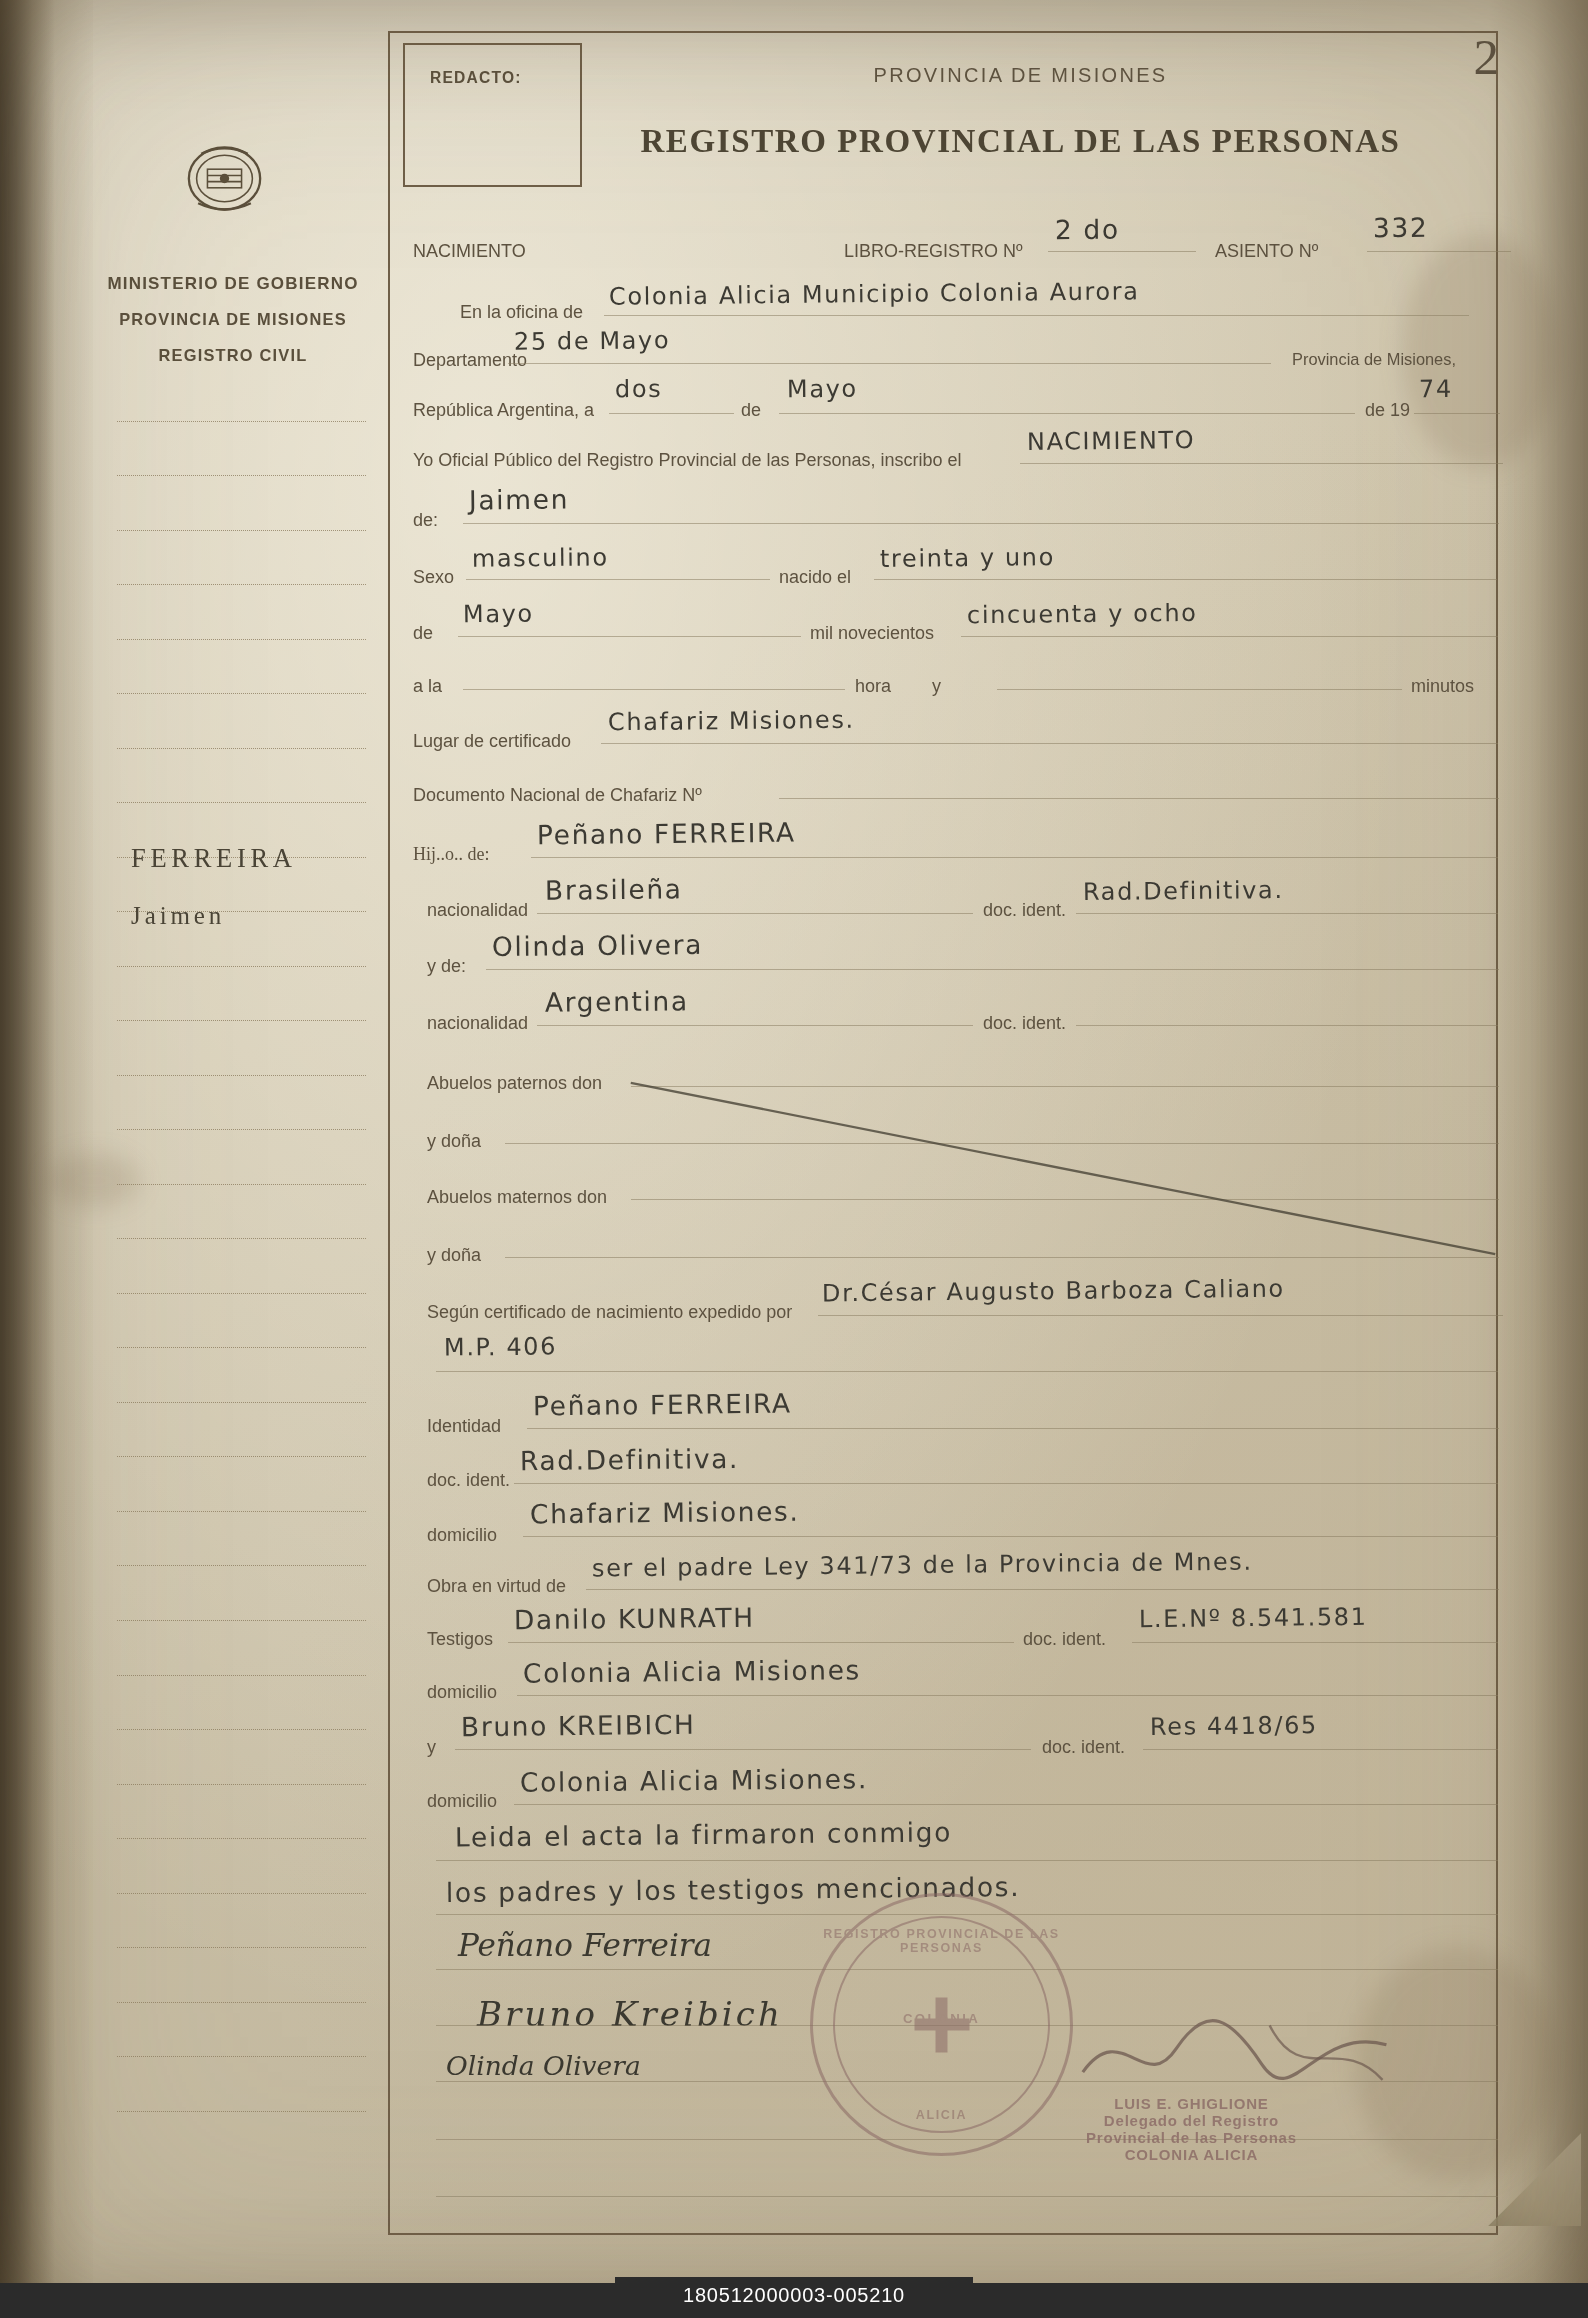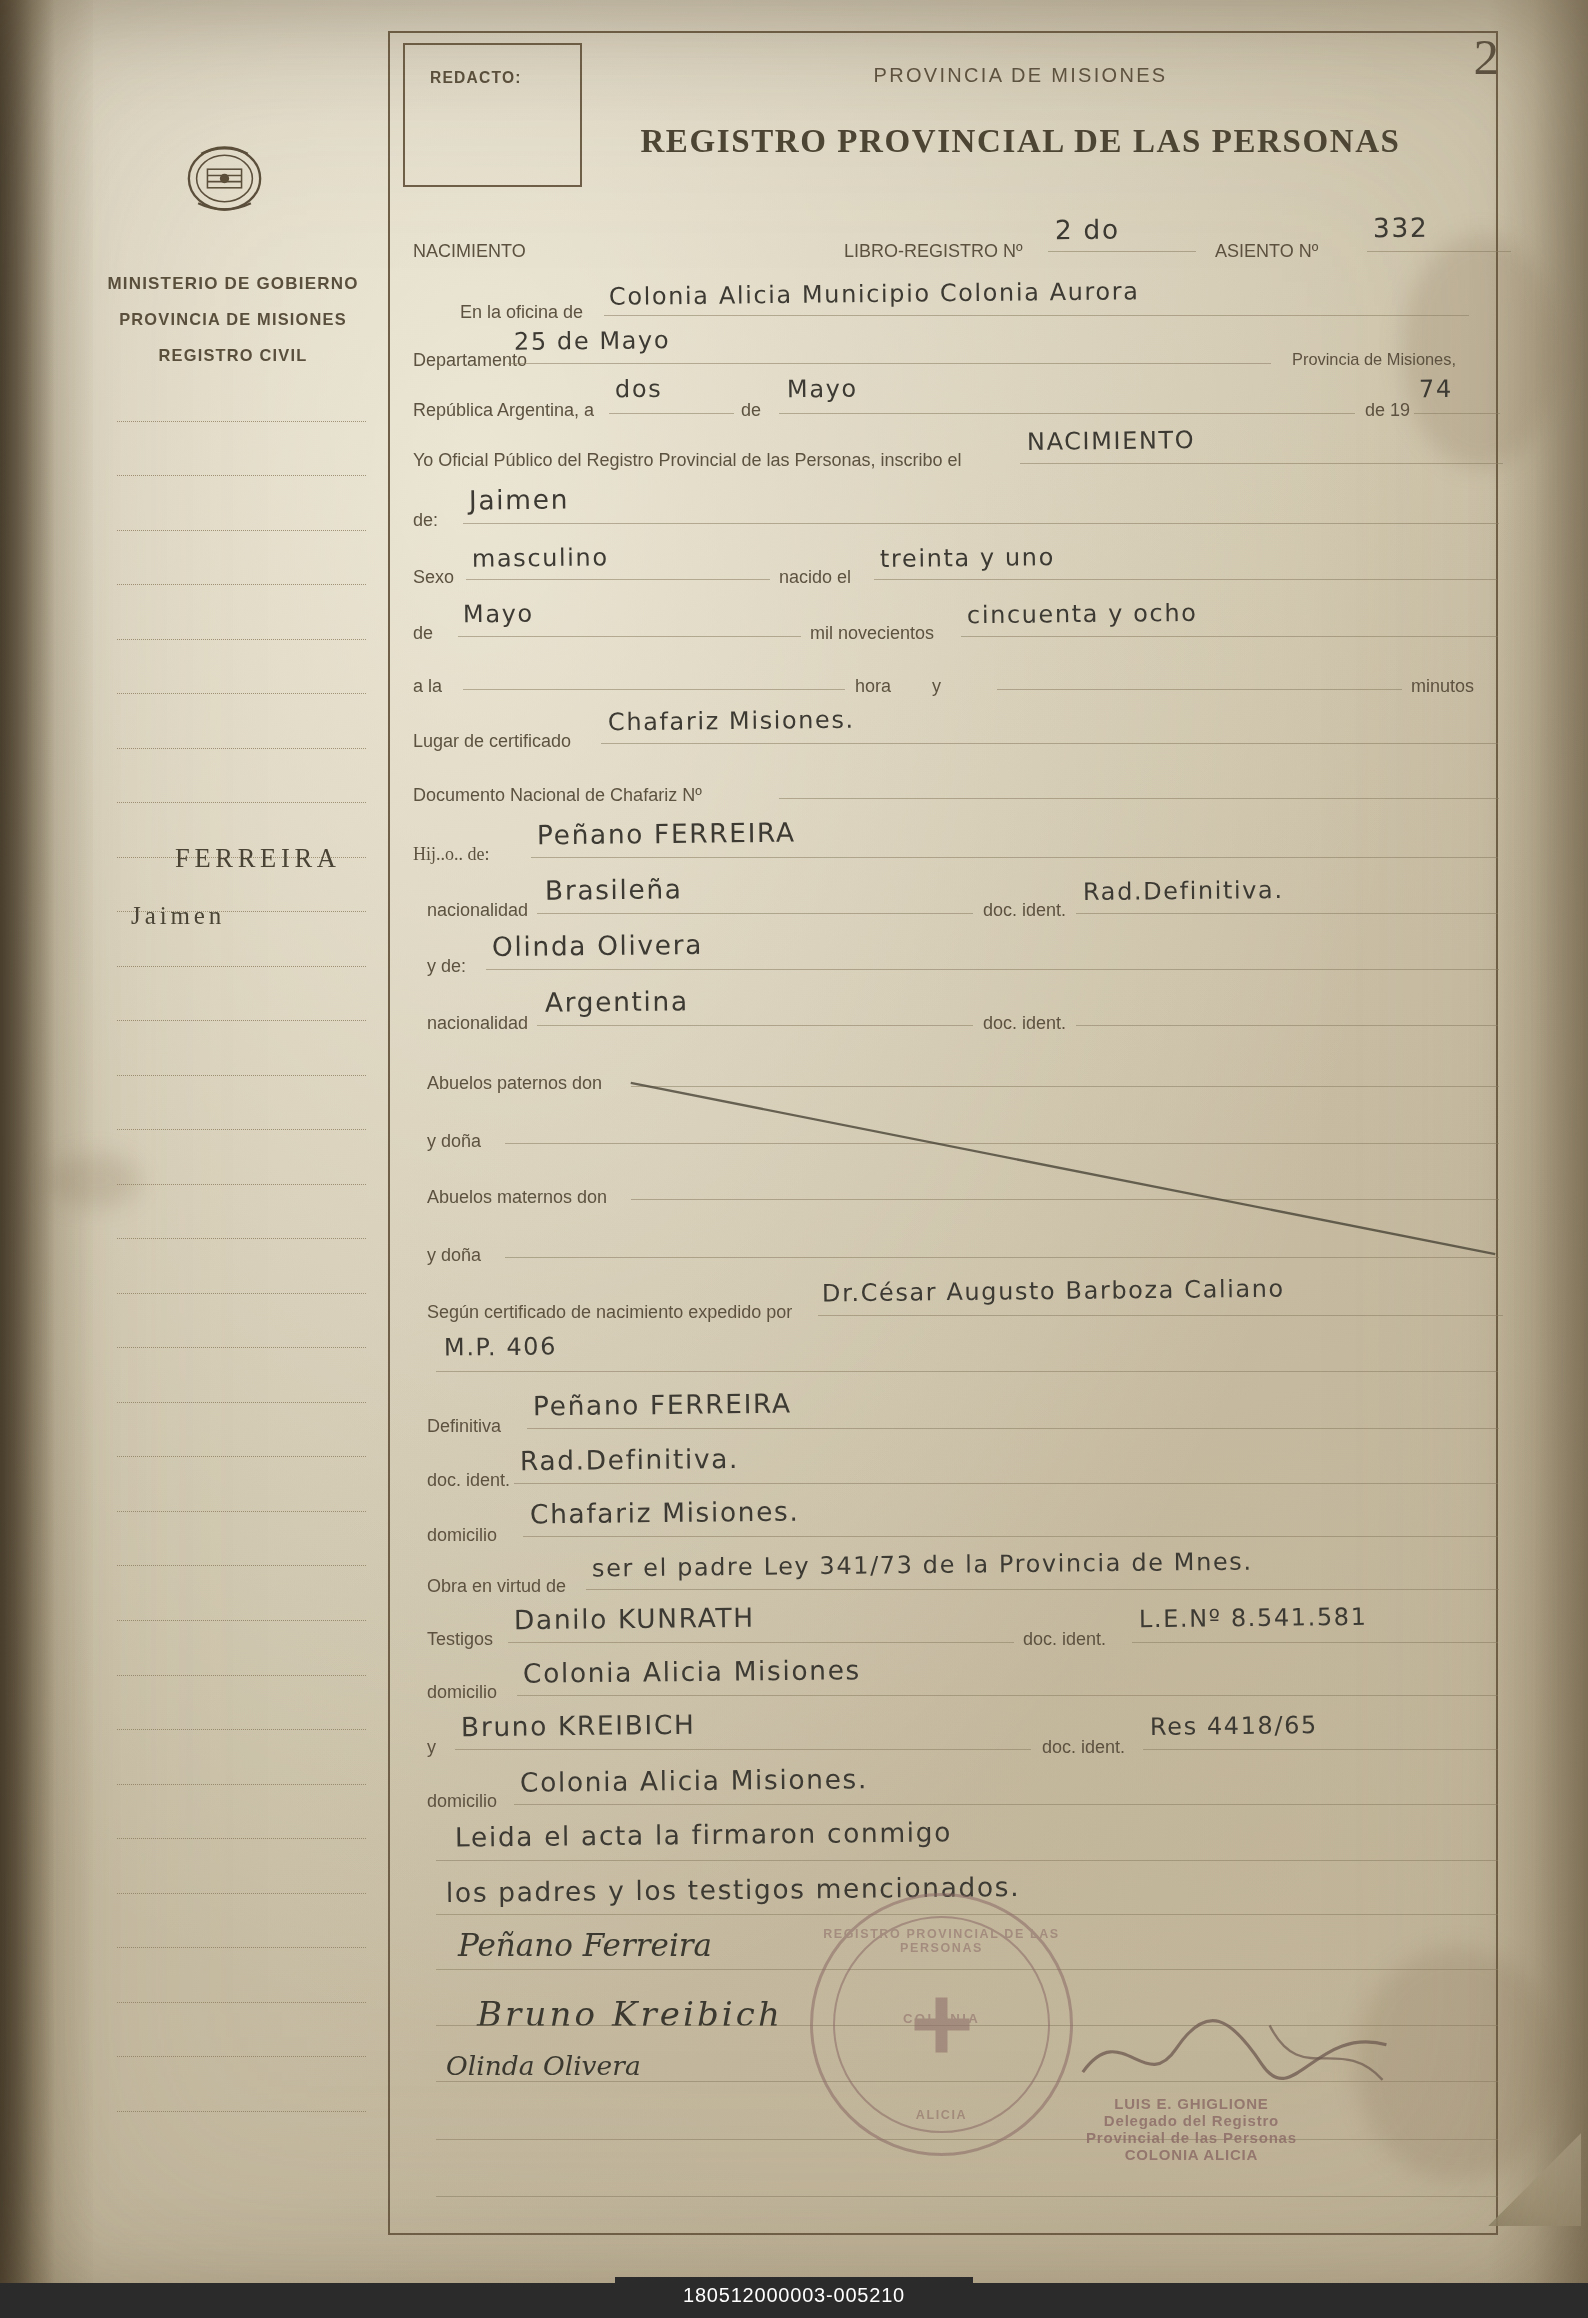--- a/index.html
+++ b/index.html
@@ -79,21 +79,21 @@
     border-bottom: 1.6px dotted #8a7a5c;
     opacity: 0.75;
   }
   .left-name {
     position: absolute;
     left: 131px;
     font-family: "Liberation Serif", serif;
     color: #4a4436;
     letter-spacing: 2.3px;
   }
-  .left-name.l1 { top: 843px; font-size: 26.5px; letter-spacing: 4.7px; margin-left: 44px; }
+  .left-name.l1 { top: 843px; font-size: 26.5px; letter-spacing: 4.7px; }
   .left-name.l2 { top: 902px; font-size: 25px; letter-spacing: 3.9px; }
 
   
   .emblem {
     position: absolute;
     left: 178px; top: 132px;
     width: 93px; height: 93px;
   }
   .emblem svg { display:block; }
   .ministry {
@@ -435,21 +435,21 @@
   <svg style="position:absolute; left:623px; top:1075px;" width="880" height="187" viewBox="0 0 1130 240">
     <line x1="10" y1="10" x2="1120" y2="230" stroke="#4a4538" stroke-width="3" opacity="0.8"></line>
   </svg>
 
   <div class="lbl" style="left:427px; top:1302px;">Según certificado de nacimiento expedido por</div>
   <div class="hw sz2" style="left:822px; top:1277px;">Dr.César Augusto Barboza Caliano</div>
   <div class="line" style="left:818px; top:1315px; width:685px;"></div>
   <div class="hw sz2" style="left:444px; top:1333px;">M.P. 406</div>
   <div class="line" style="left:436px; top:1371px; width:1062px;"></div>
 
-  <div class="lbl" style="left:427px; top:1416px;">Definitiva</div>
+  <div class="lbl" style="left:427px; top:1416px;">Identidad</div>
   <div class="hw sz1" style="left:533px; top:1389px;">Peñano FERREIRA</div>
   <div class="line" style="left:527px; top:1428px; width:972px;"></div>
 
   <div class="lbl" style="left:427px; top:1470px;">doc. ident.</div>
   <div class="hw sz1" style="left:520px; top:1444px;">Rad.Definitiva.</div>
   <div class="line" style="left:514px; top:1483px; width:984px;"></div>
 
   <div class="lbl" style="left:427px; top:1525px;">domicilio</div>
   <div class="hw sz1" style="left:530px; top:1497px;">Chafariz Misiones.</div>
   <div class="line" style="left:523px; top:1536px; width:975px;"></div>

